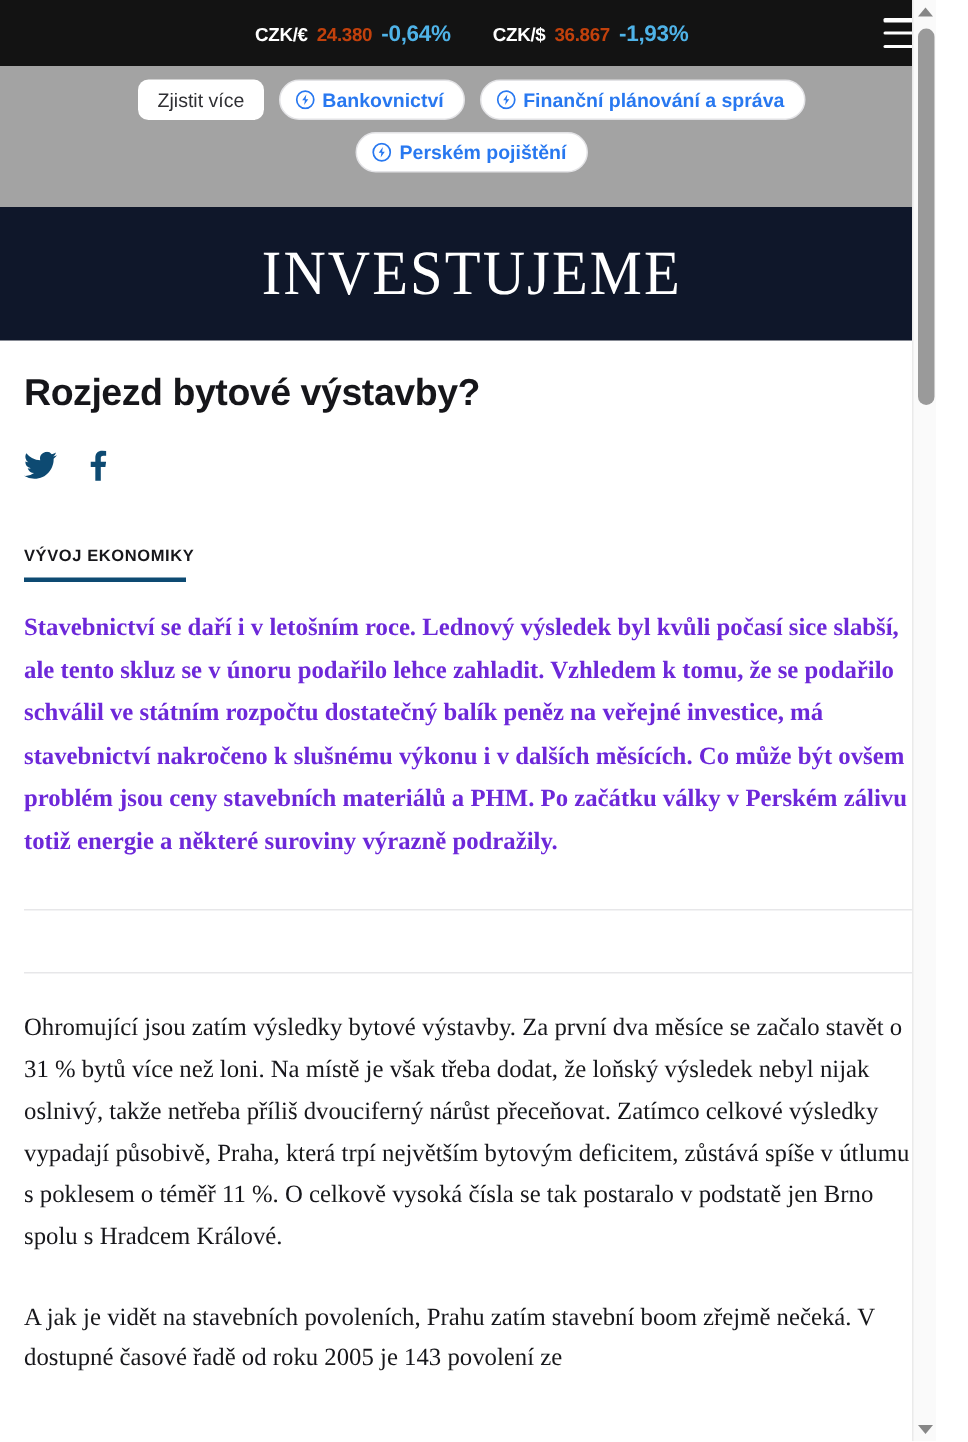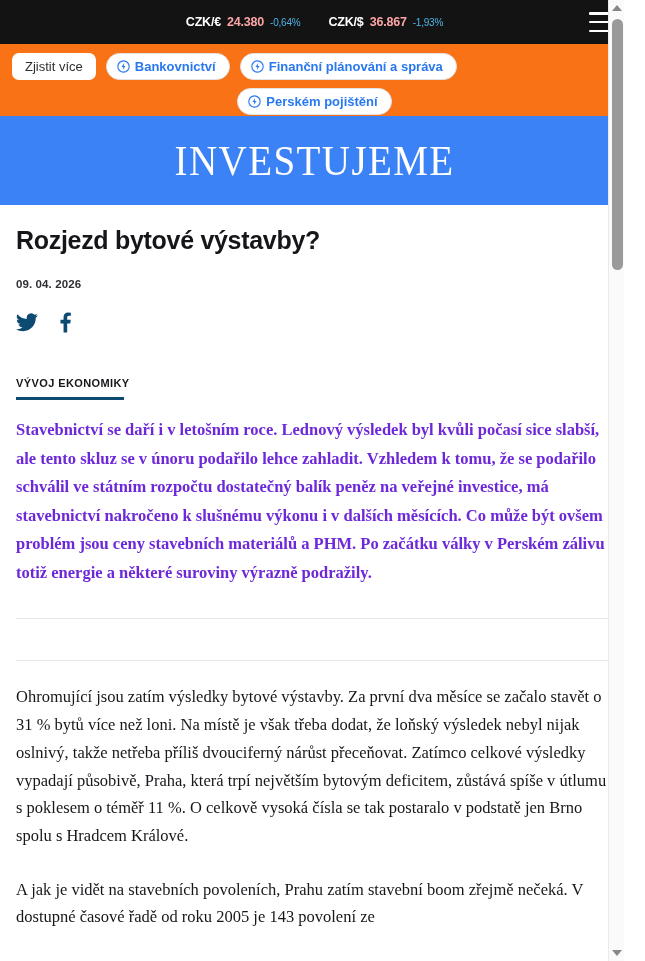--- a/index.html
+++ b/index.html
@@ -47,29 +47,29 @@
     gap: 6px;
     white-space: nowrap;
   }
   .quote-pair {
     color: #ffffff;
     font-size: 12.5px;
     font-weight: bold;
     letter-spacing: -0.2px;
   }
   .quote-val {
-    color: #fca5a5;
+    color: #c2410c;
     font-size: 12.5px;
     font-weight: bold;
     letter-spacing: -0.2px;
   }
   .quote-chg {
     color: #4fb3e8;
-    font-size: 10px;
-    font-weight: normal;
+    font-size: 15px;
+    font-weight: bold;
     letter-spacing: -0.2px;
   }
   .hamburger {
     position: absolute;
     right: 14px;
     top: 50%;
     transform: translateY(-50%);
     width: 26px; height: 20px;
     display: flex;
     flex-direction: column;
@@ -79,24 +79,25 @@
   .hamburger span {
     display: block;
     height: 2.5px;
     width: 100%;
     background: #ffffff;
     border-radius: 1px;
   }
 
   
   .promo {
-    background: #f97316;
-    padding: 9px 12px 1px 12px;
+    background: #a3a3a3;
+    padding: 9px 12px 23px 12px;
     display: flex;
     flex-wrap: wrap;
+    justify-content: center;
     align-items: center;
     gap: 8px 10px;
   }
   .promo-label {
     background: #ffffff;
     color: #2f2f33;
     font-size: 13px;
     padding: 6px 13px;
     border-radius: 7px;
     white-space: nowrap;
@@ -118,21 +119,21 @@
   .pill .flash-icon { display: inline-flex; width: 13px; height: 13px; }
   .pill .flash-icon svg { width: 13px; height: 13px; display: block; }
   .pill-row-2 {
     width: 100%;
     display: flex;
     justify-content: center;
   }
 
   
   .brand {
-    background: #3b82f6;
+    background: #0f172a;
     height: 89px;
     display: flex;
     align-items: center;
     justify-content: center;
   }
   .brand-logo {
     color: #ffffff;
     font-family: "Liberation Serif", serif;
     font-size: 42px;
     letter-spacing: 1.5px;
@@ -319,21 +320,20 @@
     </div>
 
     <div class="brand">
       <div class="brand-logo">INVESTUJEME</div>
     </div>
 
     <div class="article">
 
       <h1 class="article-title">Rozjezd bytové výstavby?</h1>
 
-      <div class="article-date">09. 04. 2026</div>
 
       <div class="share-row">
         <a class="share-icon">
           <svg width="22" height="19" viewBox="0 0 24 20">
               <path d="M24 2.4a9.6 9.6 0 0 1-2.83.79A4.95 4.95 0 0 0 23.34.38a9.8 9.8 0 0 1-3.13 1.2A4.92 4.92 0 0 0 11.8 6.05 13.97 13.97 0 0 1 1.67.9a4.93 4.93 0 0 0 1.52 6.58A4.88 4.88 0 0 1 .96 6.86v.06a4.93 4.93 0 0 0 3.95 4.83 4.95 4.95 0 0 1-2.22.09 4.93 4.93 0 0 0 4.6 3.43A9.88 9.88 0 0 1 0 17.3a13.94 13.94 0 0 0 7.55 2.22c9.06 0 14.01-7.52 14.01-14.04 0-.21 0-.43-.02-.64A10 10 0 0 0 24 2.4z"></path>
             </svg>
         </a>
         <a class="share-icon">
           <svg width="11" height="21" viewBox="0 0 11 21">
               <path d="M7.2 20.5v-9.1h3.06l.46-3.56H7.2V5.58c0-1.03.29-1.73 1.76-1.73h1.88V.66A25.4 25.4 0 0 0 8.1.52C5.4.52 3.55 2.17 3.55 5.2v2.64H.48v3.56h3.07v9.1H7.2z"></path>

